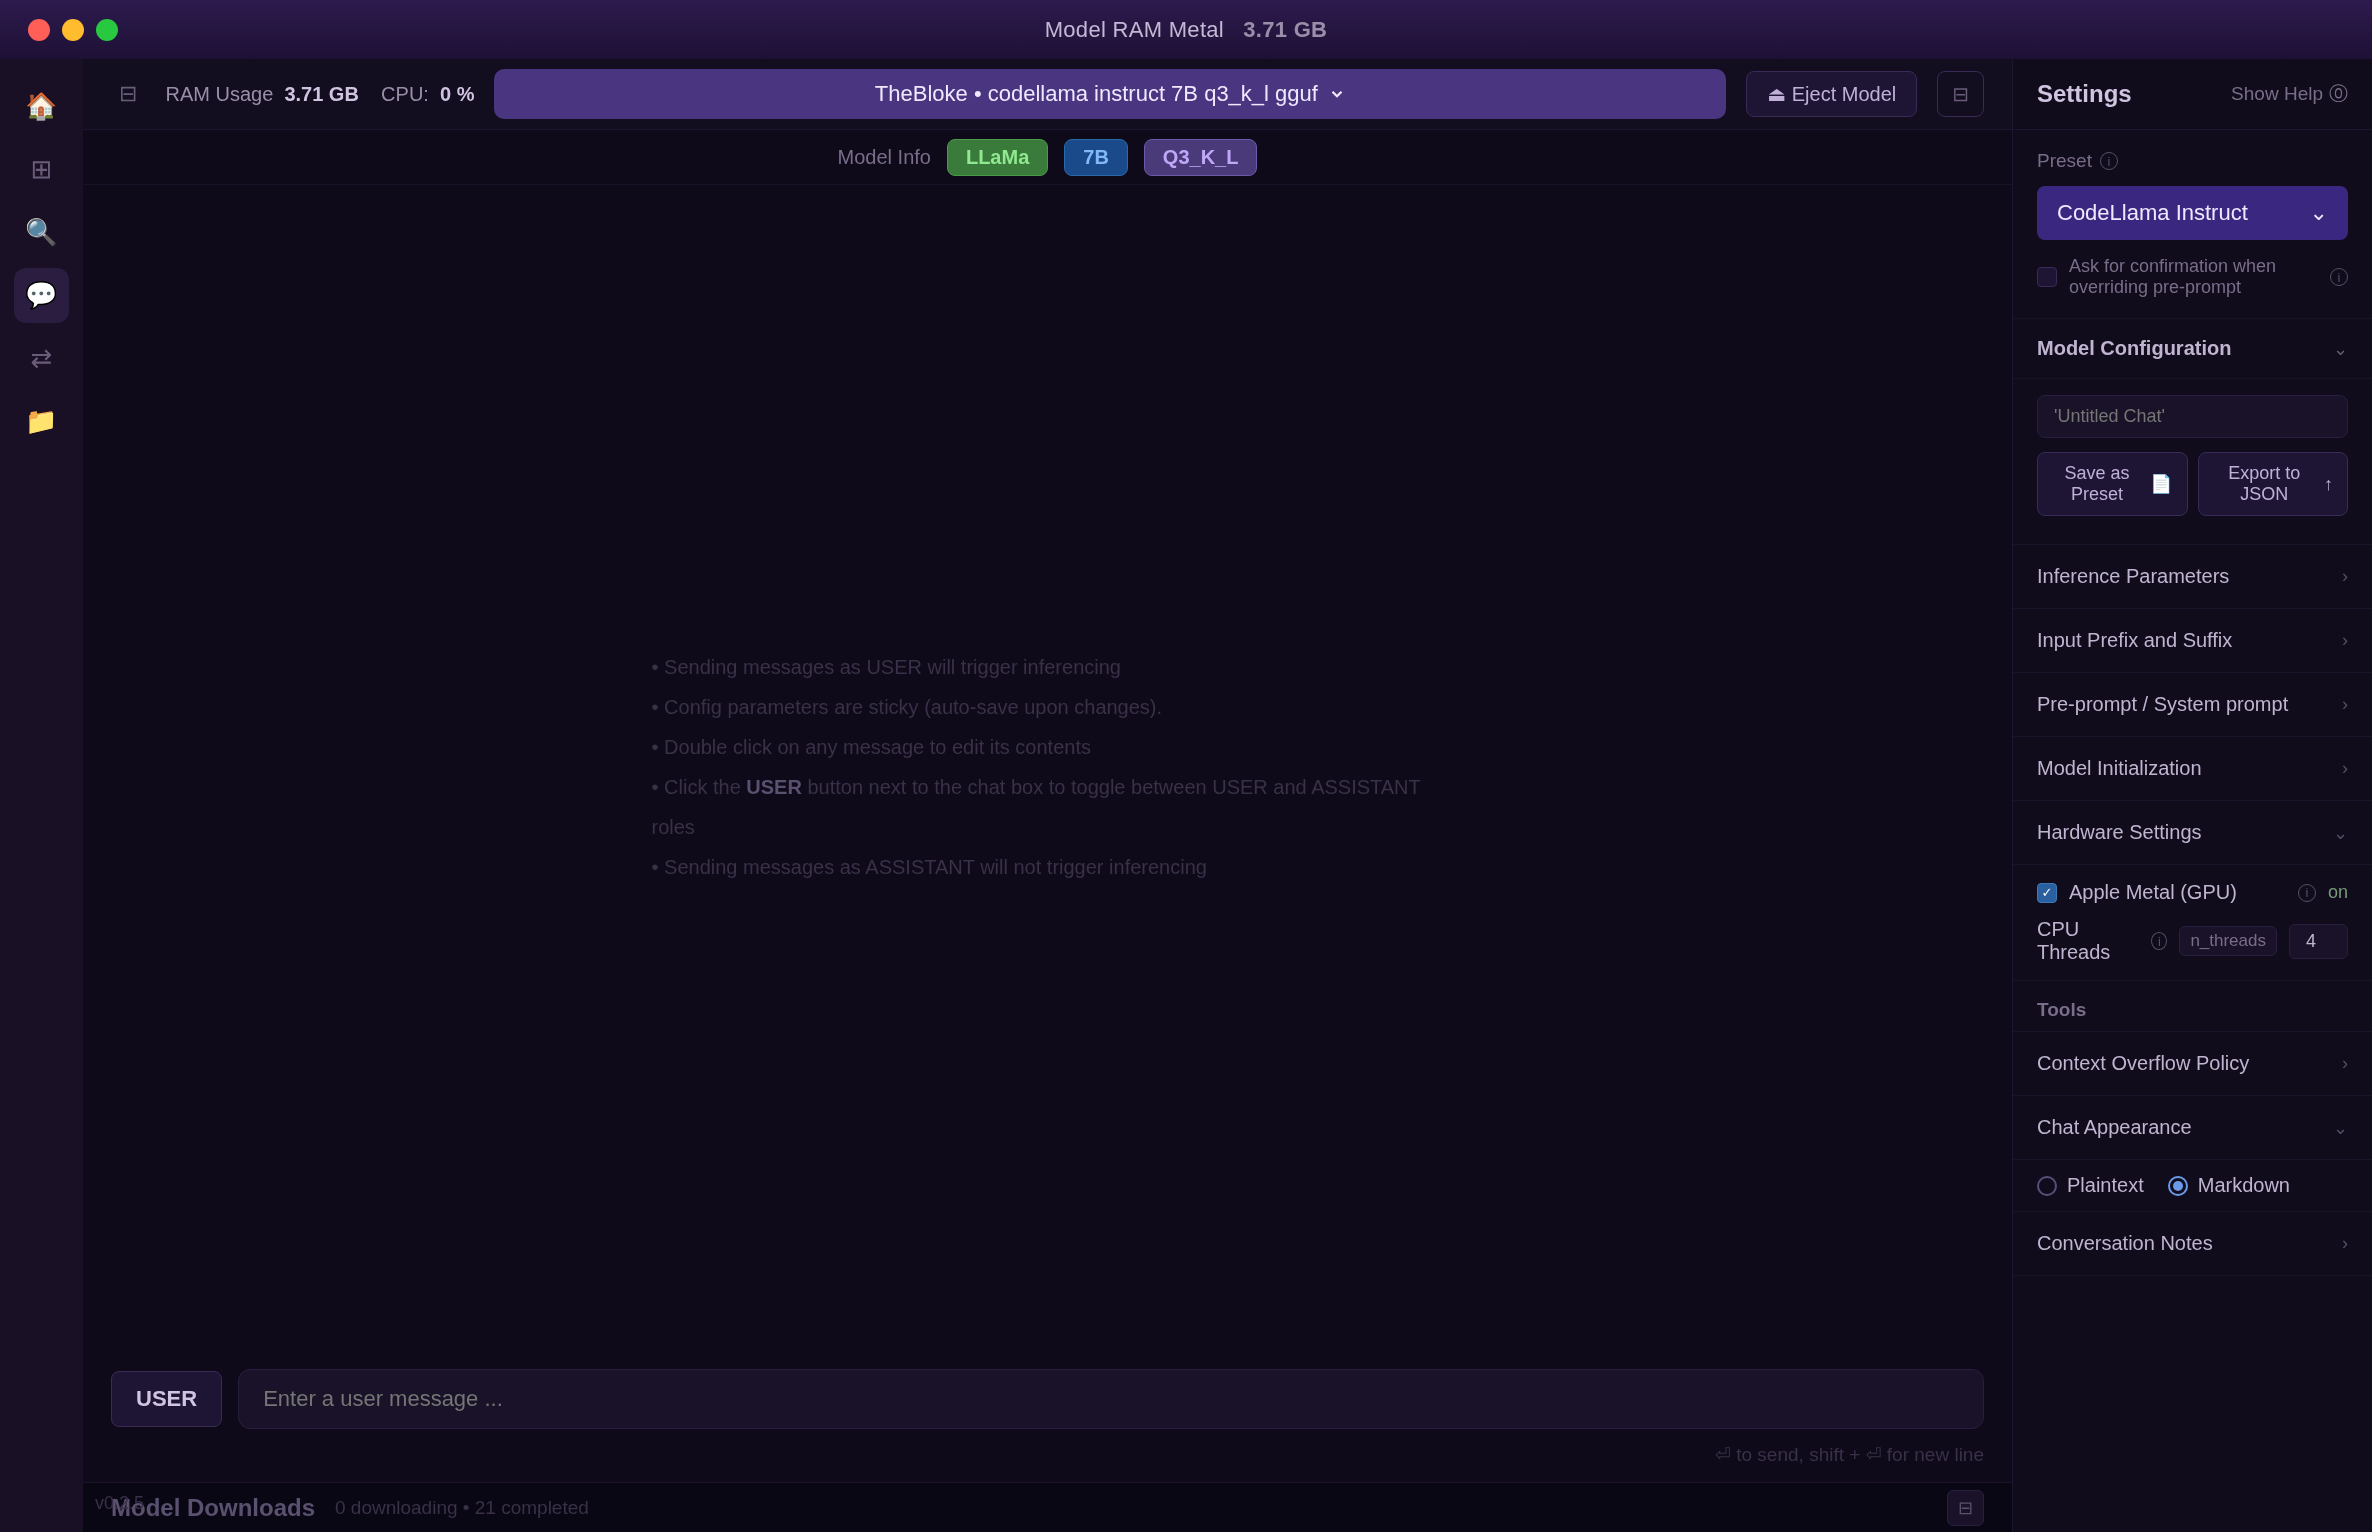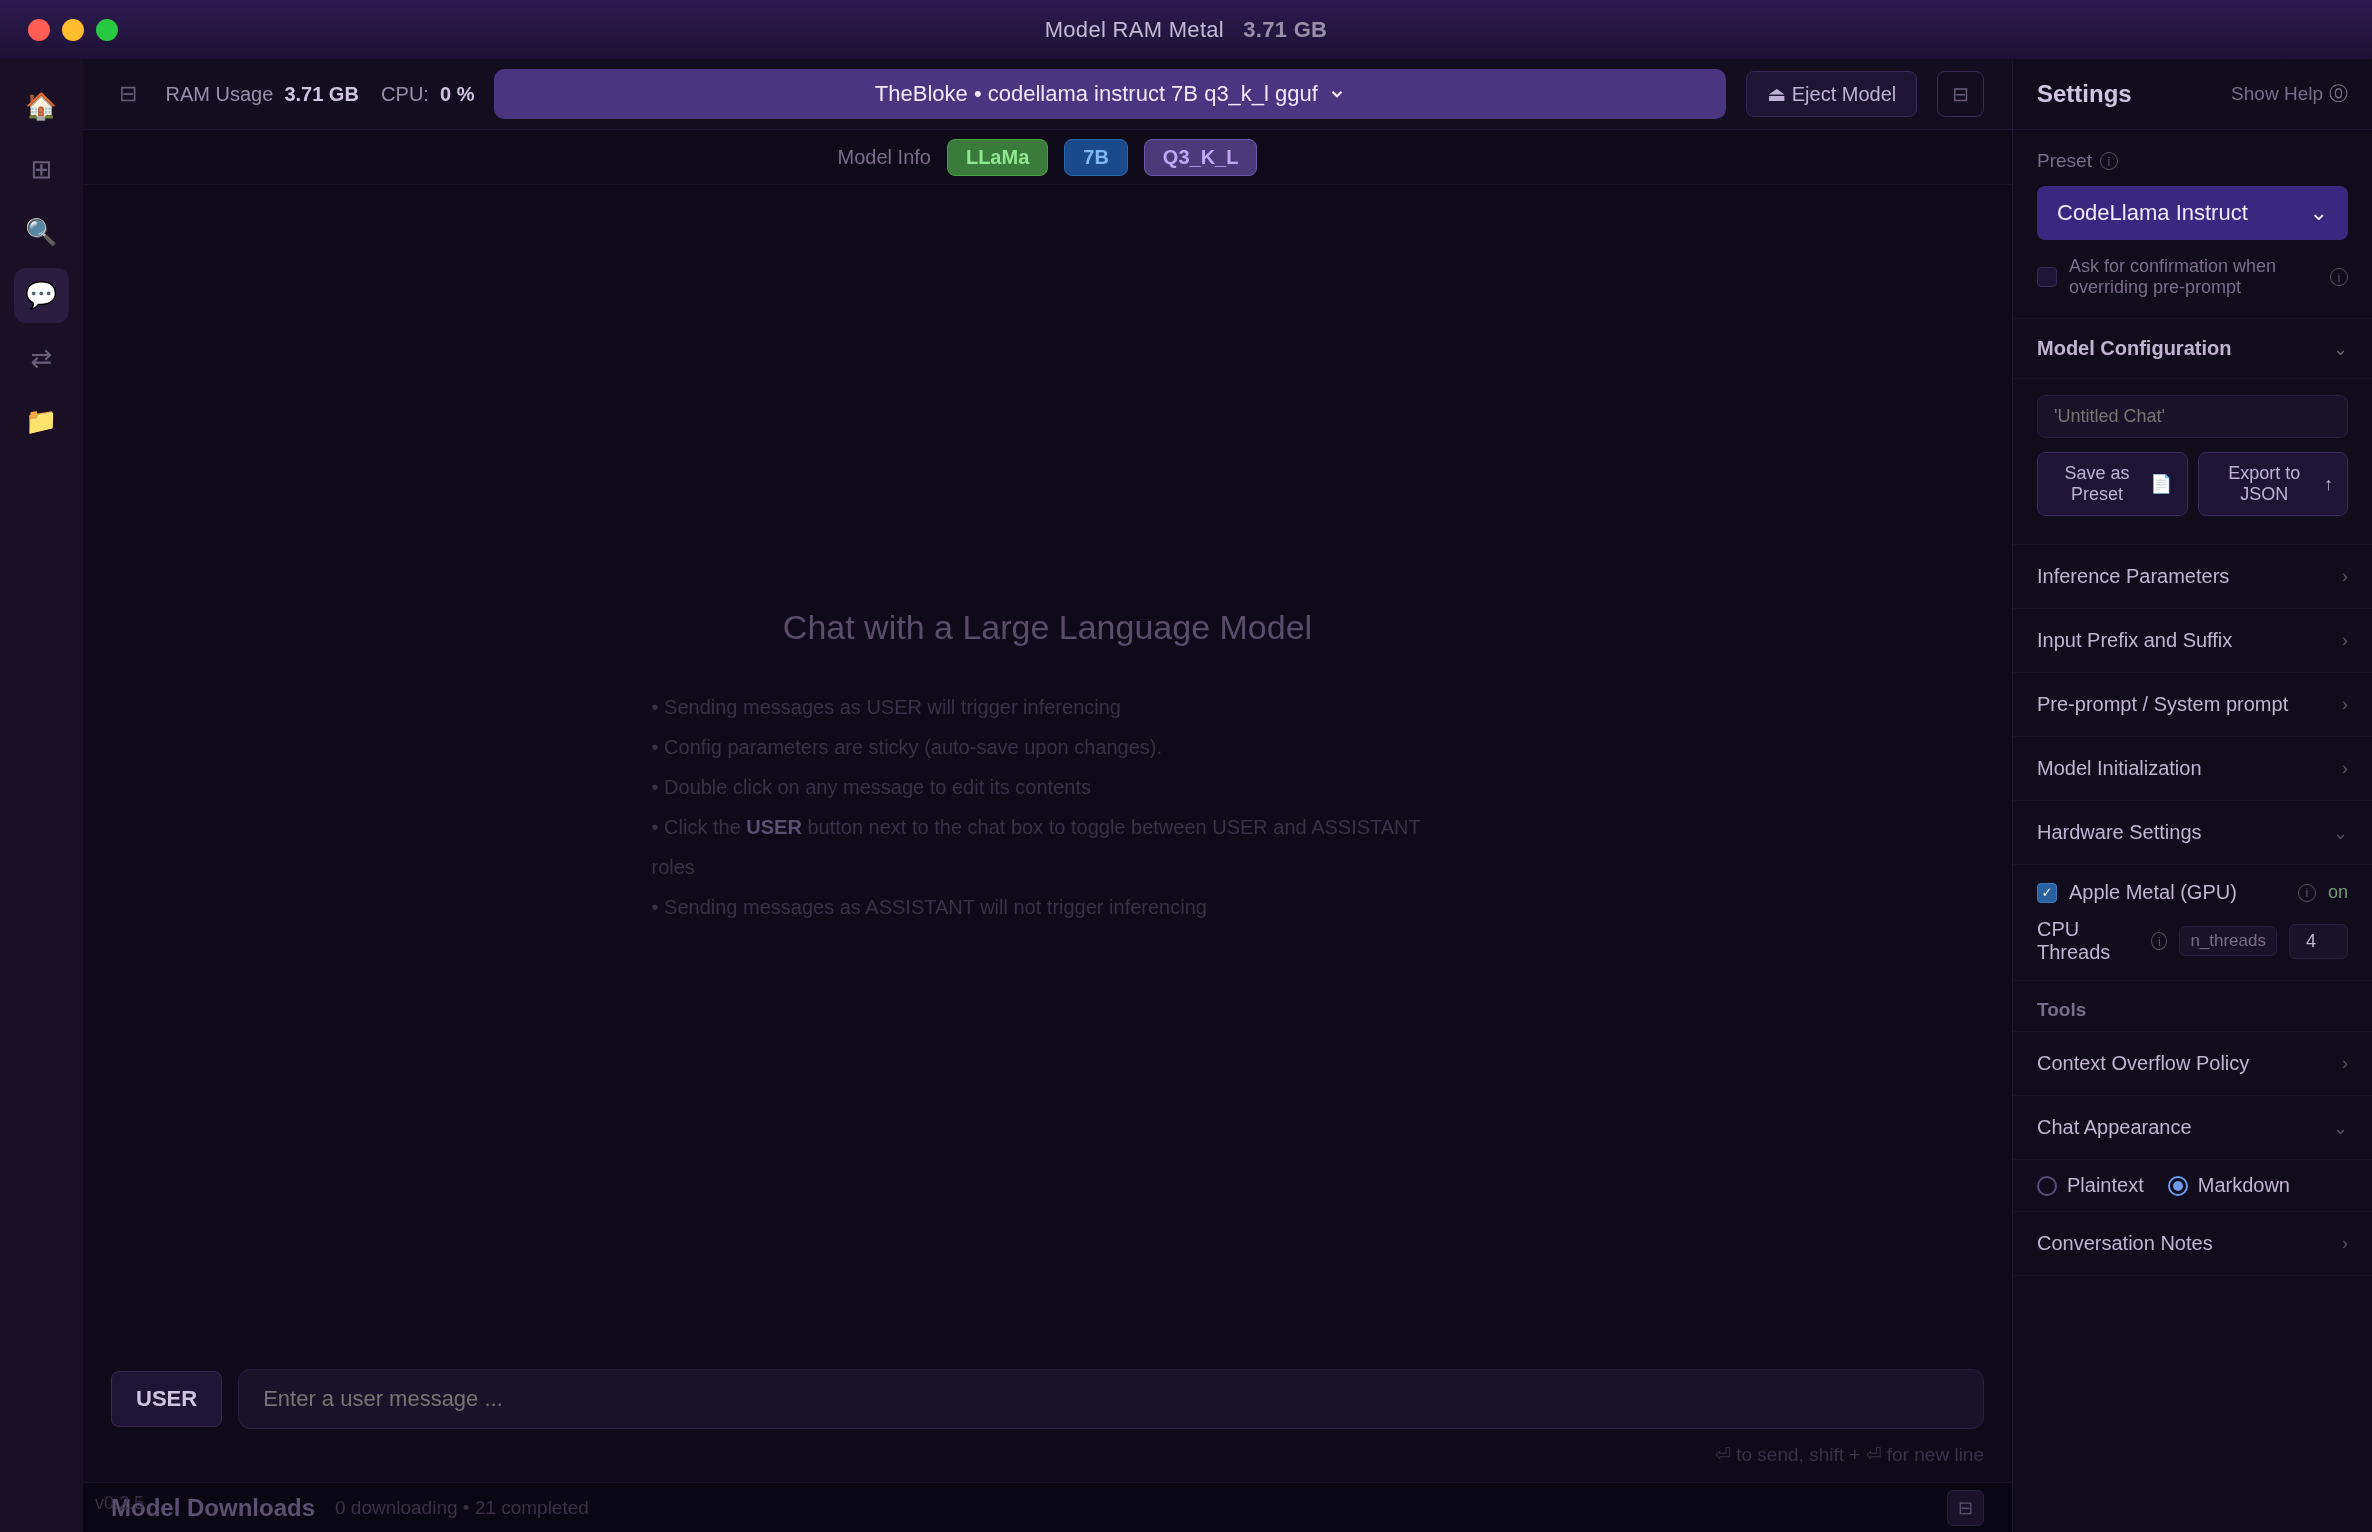--- a/index.html
+++ b/index.html
@@ -597,21 +597,20 @@
 
     <div class="model-info-bar">
       <span class="model-info-label">Model Info</span>
       <span class="tag tag-llama">LLaMa</span>
       <span class="tag tag-7b">7B</span>
       <span class="tag tag-q3">Q3_K_L</span>
     </div>
 
     <div class="chat-area">
       <div class="chat-placeholder">
-        <div class="chat-placeholder-title">Chat with a Large Language Model</div>
         <div class="chat-hint">
           <div>• Sending messages as USER will trigger inferencing</div>
           <div>• Config parameters are sticky (auto-save upon changes).</div>
           <div>• Double click on any message to edit its contents</div>
           <div>• Click the <span class="user-keyword">USER</span> button next to the chat box to toggle between USER and ASSISTANT roles</div>
           <div>• Sending messages as ASSISTANT will not trigger inferencing</div>
         </div>
       </div>
     </div>
 

